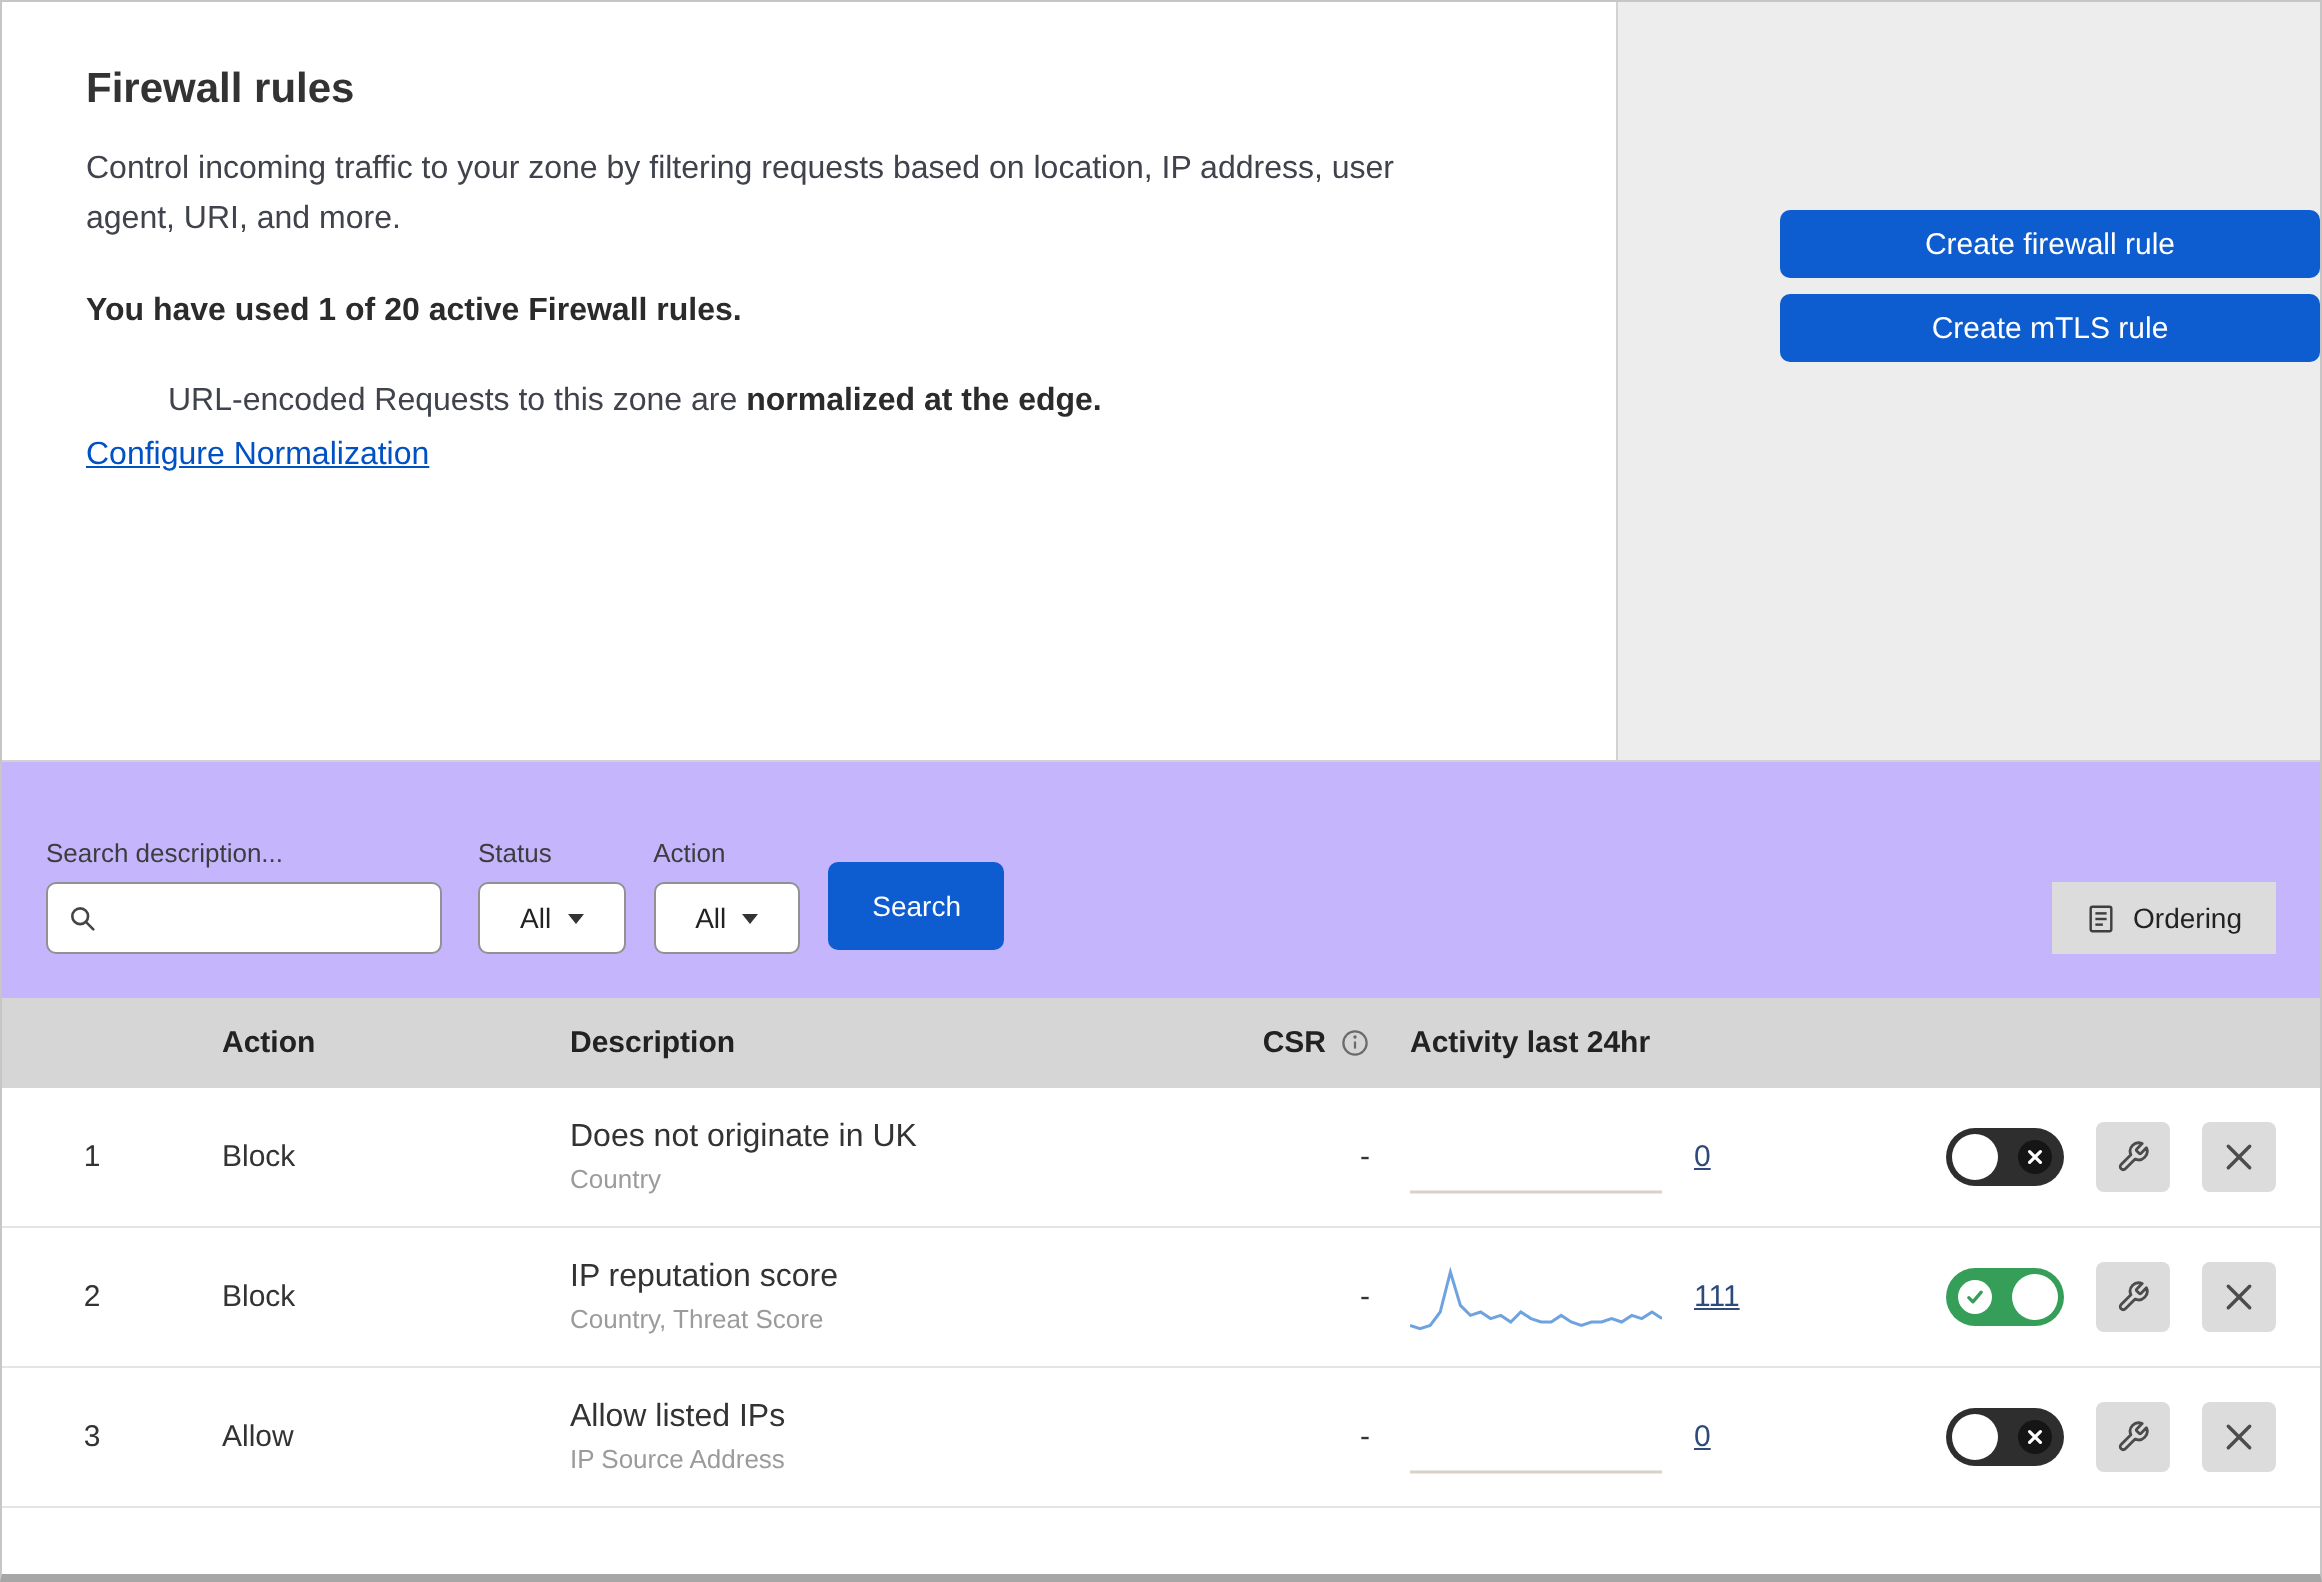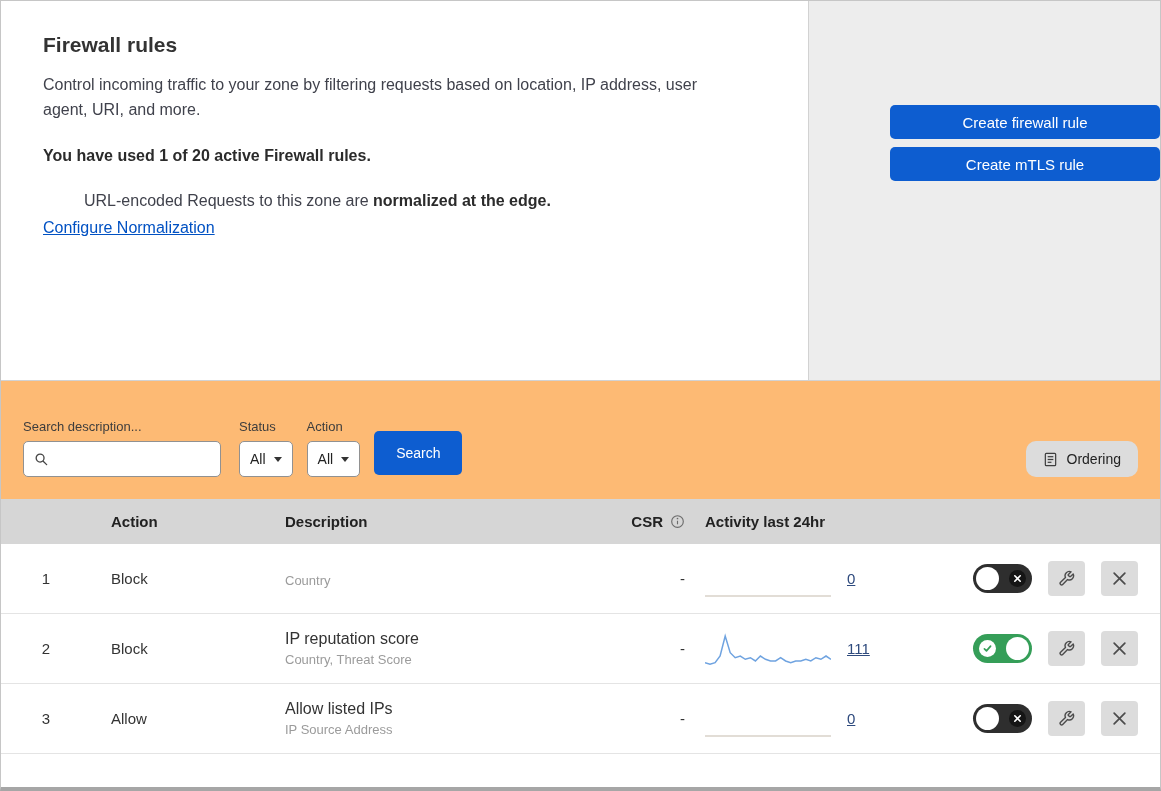--- a/index.html
+++ b/index.html
@@ -13,30 +13,30 @@
   .cta-panel { flex:1; border-bottom:1px solid #d2d2d2; display:flex; flex-direction:column; align-items:flex-end; padding-top:104px; gap:8px; }
   .intro-title { font-size:21px; font-weight:700; color:#333; margin-bottom:16px; }
   .intro-desc { font-size:16px; color:#40424c; line-height:1.55; max-width:700px; margin-bottom:24px; }
   .intro-usage { font-size:16px; font-weight:700; color:#2b2b2b; margin-bottom:27px; }
   .intro-norm { font-size:16px; color:#40424c; margin-bottom:9px;margin-left:41px; }
   .intro-norm b { color:#2b2b2b; }
   .link { color:var(--link,#0051c3); text-decoration:underline; font-size:16px; cursor:pointer; }
   .btn-primary { width:270px; height:34px; background:var(--blue,#0d5dd0); color:#fff; border:none; border-radius:5px; font-size:15px; font-family:inherit; cursor:pointer; }
 
   
-  .filters { display:flex; align-items:flex-end; height:118px; padding:18px 22px 22px; background:#fdba74; }
+  .filters { display:flex; align-items:flex-end; height:118px; padding:18px 22px 22px; background:#c4b5fd; }
   .f-group { display:flex; flex-direction:column; gap:7px; margin-right:14px; }
   .f-group.search { margin-right:18px; }
   .f-label { font-size:13px; color:#3d3d3d; }
   .search-box { width:198px; height:36px; border:1px solid #919191; border-radius:5px; display:flex; align-items:center; gap:7px; padding:0 10px; background:#fff; }
   .search-box input { flex:1; min-width:0; border:none; outline:none; font-size:14px; font-family:inherit; background:transparent; }
-  .select-box { height:36px; border:1px solid #919191; border-radius:5px; display:flex; align-items:center; gap:8px; padding:0 10px; font-size:14px; color:#222; background:#fff; cursor:pointer; }
+  .select-box { height:36px; border:1px solid #919191; border-radius:5px; display:flex; align-items:center; gap:8px; padding:0 20px; font-size:14px; color:#222; background:#fff; cursor:pointer; }
   .caret { width:0; height:0; border-left:4px solid transparent; border-right:4px solid transparent; border-top:5px solid #333; }
   .btn-search { height:44px; padding:0 22px; margin-bottom:2px; background:var(--blue,#0d5dd0); color:#fff; border:none; border-radius:5px; font-size:14px; font-family:inherit; cursor:pointer; }
-  .ordering-btn { margin-left:auto; height:36px; background:#dcdcdc; border:none; border-radius:10px; padding:0 17px; font-size:14px; color:#222; font-family:inherit; display:flex; align-items:center; gap:9px; cursor:pointer; }
+  .ordering-btn { margin-left:auto; height:36px; background:#dcdcdc; border:none; border-radius:0; padding:0 17px; font-size:14px; color:#222; font-family:inherit; display:flex; align-items:center; gap:9px; cursor:pointer; }
   .ic-search { width:15px; height:15px; fill:none; stroke:#444; stroke-width:1.4; stroke-linecap:round; }
   .ic-order { width:15px; height:15px; fill:none; stroke:#3f3f3f; stroke-width:1.3; }
 
   
   .grid-row { display:grid; grid-template-columns:90px 172px 322px 100px 258px 1fr; align-items:center; }
   .thead { height:45px; background:#d6d6d6; font-weight:700; font-size:15px; color:#222; }
   .tbody-row { height:70px; border-bottom:1px solid #e4e4e4; background:#fff; font-size:15px; color:#333; }
   .cell { min-width:0; }
   .c-num { text-align:center; }
   .c-action { padding-left:20px; }
@@ -145,20 +145,21 @@
         </svg>
     </div>
     <div class="cell c-activity-h">Activity last 24hr</div>
     <div class="cell"></div>
   </div>
 
   <div class="grid-row tbody-row">
     <div class="cell c-num">1</div>
     <div class="cell c-action">Block</div>
     <div class="cell c-desc">
+      <div class="desc-main">Does not originate in UK</div>
       <div class="desc-sub">Country</div>
     </div>
     <div class="cell c-csr">-</div>
     <div class="cell c-activity">
       <svg class="spark" viewBox="0 0 126 42">
           <polyline points="0.0,38.0 126.0,38.0" fill="none" stroke="#d8d2c8" stroke-width="1.5"></polyline>
         </svg>
       <a class="count-link" href="#">0</a>
     </div>
     <div class="cell c-controls">

